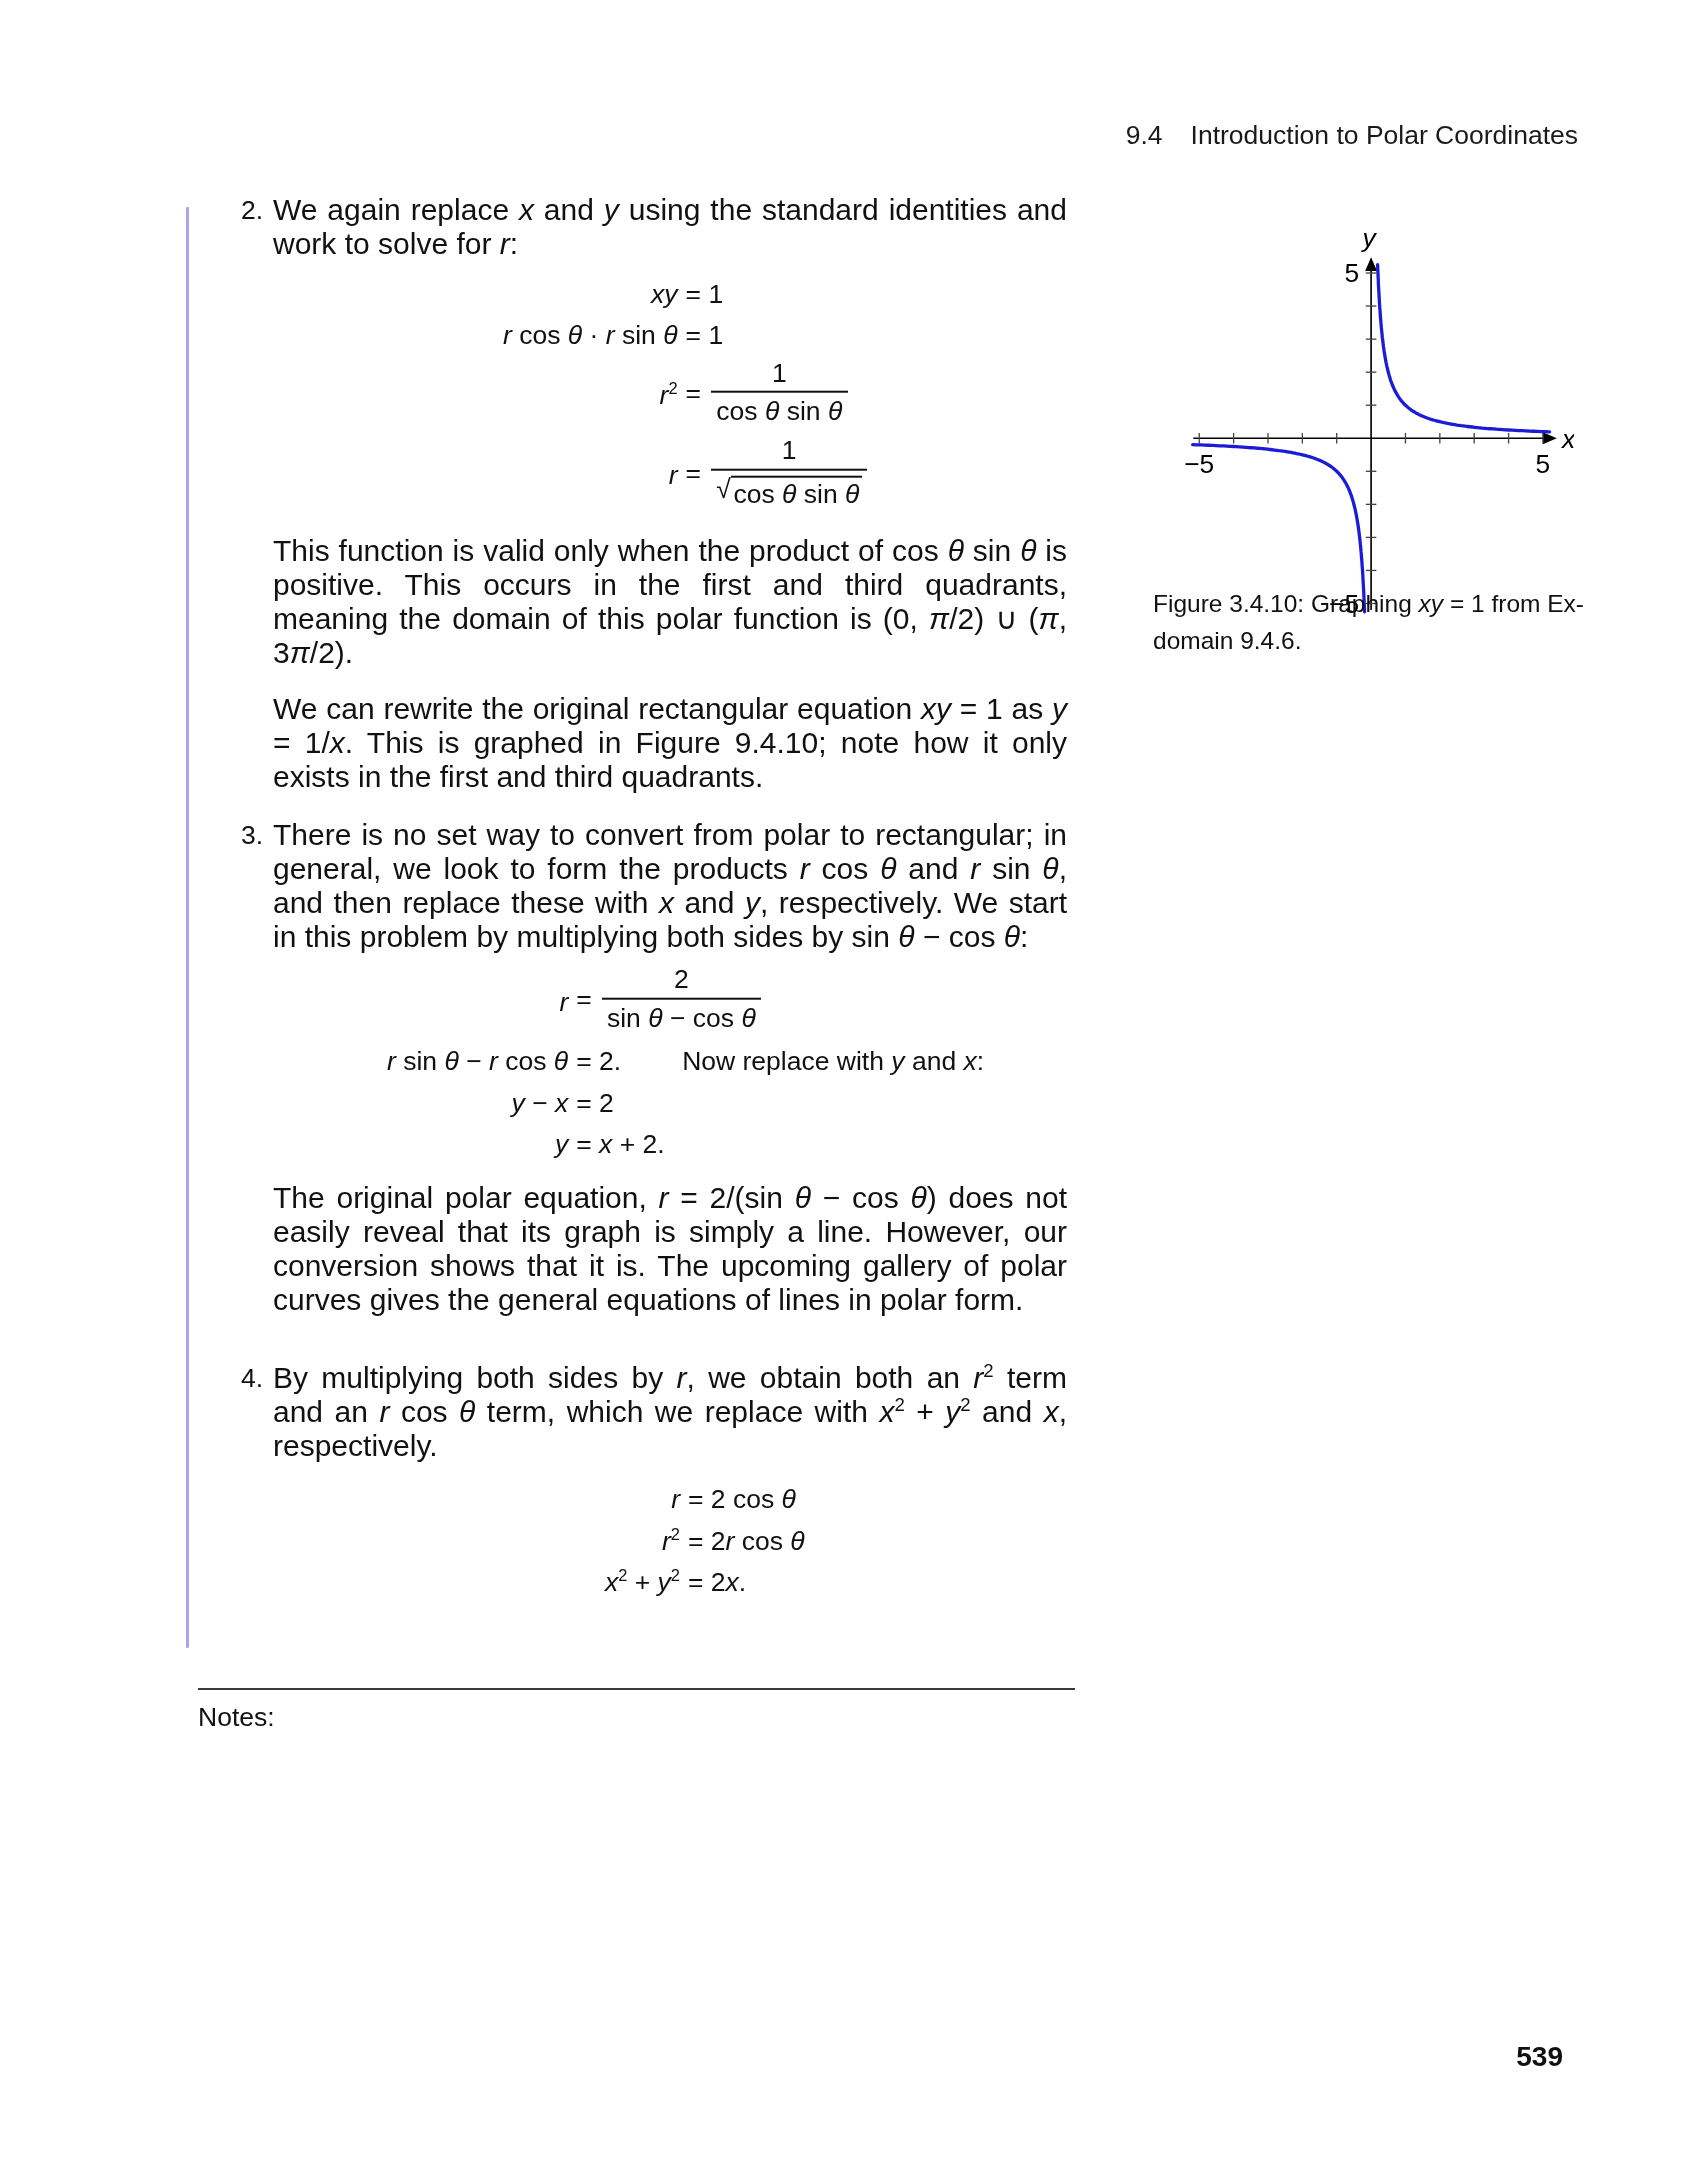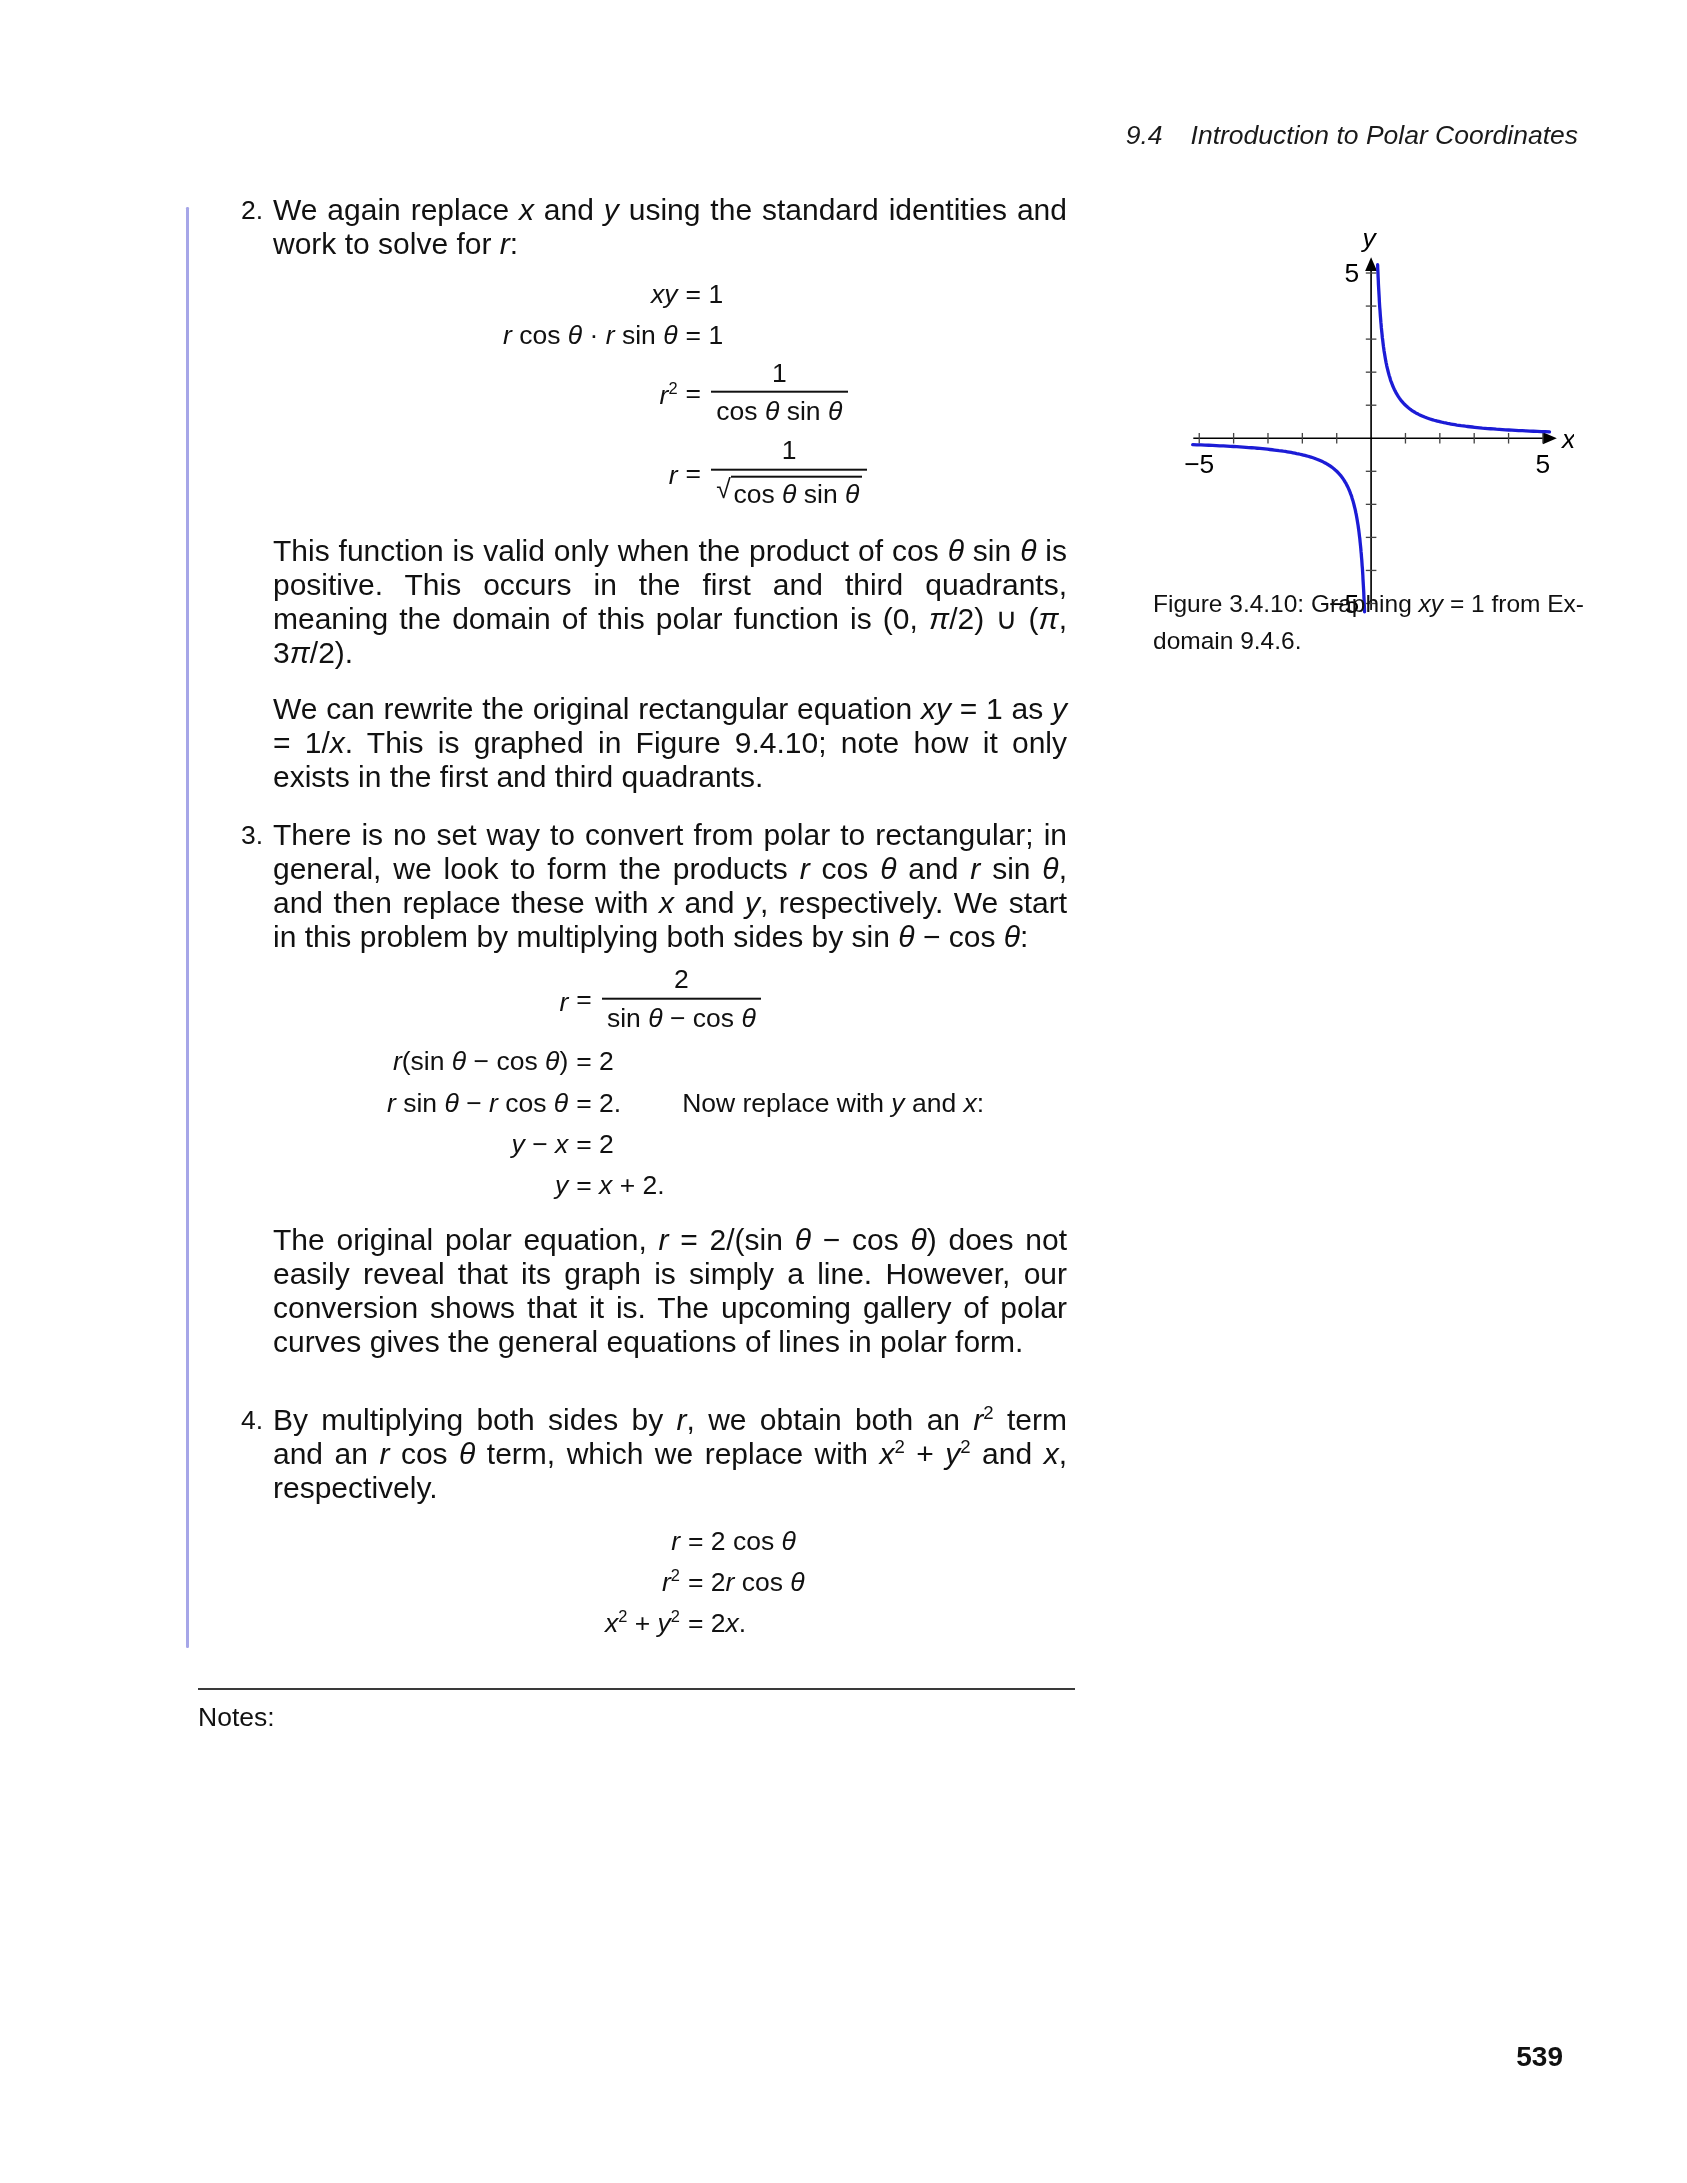--- a/index.html
+++ b/index.html
@@ -4,21 +4,21 @@
 <style>
   html,body{margin:0;padding:0;}
   body{
     width:1687px;height:2183px;position:relative;background:#ffffff;
     font-family:"Liberation Sans",sans-serif;color:#111;
     -webkit-font-smoothing:antialiased;
   }
   #page{position:absolute;inset:0;overflow:hidden;}
 
   
-  .header{position:absolute;top:120px;right:109px;font-size:26.5px;color:#1a1a1a;white-space:nowrap;font-style:italic;}
+  .header{position:absolute;top:120px;right:109px;font-size:26.5px;color:#1a1a1a;white-space:nowrap;}
   .header .sec-title{margin-left:28px;}
 
   
   .blue-rule{position:absolute;left:186px;top:207px;width:2.6px;height:1441px;background:#a6a6e8;border-radius:1.3px;}
 
   
   .main-col{position:absolute;left:225px;top:193px;width:842px;}
   .item{position:relative;padding-left:48px;}
   .item-num{position:absolute;left:0;top:0;width:38px;text-align:right;font-size:26.5px;line-height:34px;}
   .para{font-size:30px;line-height:34px;text-align:justify;}
@@ -92,24 +92,20 @@
 
     <div class="item" style="margin-top:24px">
       <span class="item-num">3.</span>
       <div class="para"><span class="rm">There is no set way to convert from polar to rectangular; in general, we look to form the products </span><span class="mi">r</span><span class="rm"> cos </span><span class="mi">θ</span><span class="rm"> and </span><span class="mi">r</span><span class="rm"> sin </span><span class="mi">θ</span><span class="rm">, and then replace these with </span><span class="mi">x</span><span class="rm"> and </span><span class="mi">y</span><span class="rm">, respectively.  We start in this problem by multiplying both sides by sin </span><span class="mi">θ</span><span class="rm"> − cos </span><span class="mi">θ</span><span class="rm">:</span></div>
       <div class="eq-block" style="margin:13.2px 0 0 114px">
           <div class="eq-row">
             <span class="eq-lhs"><span class="mi">r</span></span>
             <span class="eq-rhs"><span class="rm">= </span><span class="frac"><span class="num"><span class="rm">2</span></span><span class="den"><span class="rm">sin </span><span class="mi">θ</span><span class="rm"> − cos </span><span class="mi">θ</span></span></span></span>
           </div>
           <div class="eq-row">
-            <span class="eq-lhs"><span class="mi">r</span><span class="rm">(sin </span><span class="mi">θ</span><span class="rm"> − cos </span><span class="mi">θ</span><span class="rm">)</span></span>
-            <span class="eq-rhs"><span class="rm">= 2</span></span>
-          </div>
-          <div class="eq-row">
             <span class="eq-lhs"><span class="mi">r</span><span class="rm"> sin </span><span class="mi">θ</span><span class="rm"> − </span><span class="mi">r</span><span class="rm"> cos </span><span class="mi">θ</span></span>
             <span class="eq-rhs"><span class="rm">= 2.</span><span class="eq-note"><span class="rm">Now replace with </span><span class="mi">y</span><span class="rm"> and </span><span class="mi">x</span><span class="rm">:</span></span></span>
           </div>
           <div class="eq-row">
             <span class="eq-lhs"><span class="mi">y</span><span class="rm"> − </span><span class="mi">x</span></span>
             <span class="eq-rhs"><span class="rm">= 2</span></span>
           </div>
           <div class="eq-row">
             <span class="eq-lhs"><span class="mi">y</span></span>
             <span class="eq-rhs"><span class="rm">= </span><span class="mi">x</span><span class="rm"> + 2.</span></span>

